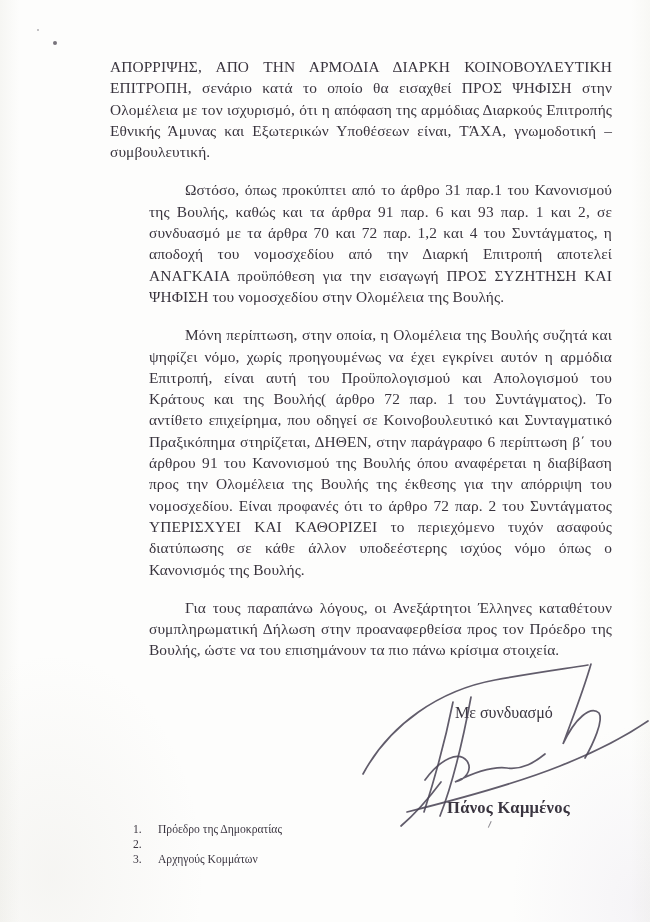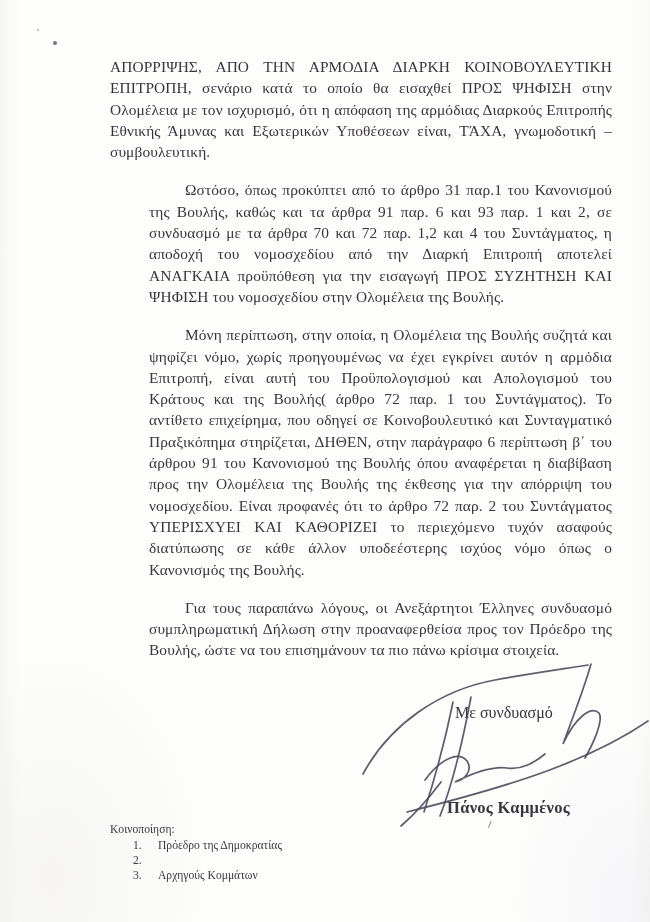--- a/index.html
+++ b/index.html
@@ -72,41 +72,40 @@
 
 <div class="page">
 
   <span class="speck speck-a"></span>
   <span class="speck speck-b"></span>
 
   <div class="text-block">
     <p>ΑΠΟΡΡΙΨΗΣ, ΑΠΟ ΤΗΝ ΑΡΜΟΔΙΑ ΔΙΑΡΚΗ ΚΟΙΝΟΒΟΥΛΕΥΤΙΚΗ ΕΠΙΤΡΟΠΗ, σενάριο κατά το οποίο θα εισαχθεί ΠΡΟΣ ΨΗΦΙΣΗ στην Ολομέλεια με τον ισχυρισμό, ότι η απόφαση της αρμόδιας Διαρκούς Επιτροπής Εθνικής Άμυνας και Εξωτερικών Υποθέσεων είναι, ΤΆΧΑ, γνωμοδοτική – συμβουλευτική.</p>
     <p class="indent">Ωστόσο, όπως προκύπτει από το άρθρο 31 παρ.1 του Κανονισμού της Βουλής, καθώς και τα άρθρα 91 παρ. 6 και  93 παρ. 1 και 2, σε συνδυασμό με τα άρθρα 70 και 72 παρ. 1,2 και 4 του Συντάγματος, η αποδοχή του νομοσχεδίου από την Διαρκή Επιτροπή αποτελεί ΑΝΑΓΚΑΙΑ προϋπόθεση για την εισαγωγή ΠΡΟΣ ΣΥΖΗΤΗΣΗ ΚΑΙ ΨΗΦΙΣΗ του νομοσχεδίου στην Ολομέλεια της Βουλής.</p>
     <p class="indent">Μόνη περίπτωση, στην οποία, η Ολομέλεια της Βουλής συζητά και ψηφίζει νόμο, χωρίς προηγουμένως να έχει εγκρίνει αυτόν η αρμόδια Επιτροπή, είναι αυτή του Προϋπολογισμού και Απολογισμού του Κράτους και της Βουλής( άρθρο 72 παρ. 1 του Συντάγματος). Το αντίθετο επιχείρημα, που οδηγεί σε Κοινοβουλευτικό και Συνταγματικό Πραξικόπημα στηρίζεται, ΔΗΘΕΝ, στην παράγραφο 6 περίπτωση β΄ του άρθρου 91 του Κανονισμού της Βουλής όπου αναφέρεται η διαβίβαση προς την Ολομέλεια της Βουλής της έκθεσης για την απόρριψη του νομοσχεδίου. Είναι προφανές ότι το άρθρο 72 παρ. 2 του Συντάγματος ΥΠΕΡΙΣΧΥΕΙ ΚΑΙ ΚΑΘΟΡΙΖΕΙ το περιεχόμενο τυχόν ασαφούς διατύπωσης σε κάθε άλλον υποδεέστερης ισχύος νόμο όπως ο Κανονισμός της Βουλής.</p>
-    <p class="indent">Για τους παραπάνω λόγους, οι Ανεξάρτητοι Έλληνες συνδυασμό συμπληρωματική Δήλωση στην προαναφερθείσα προς τον Πρόεδρο της Βουλής, ώστε να του επισημάνουν τα πιο πάνω κρίσιμα στοιχεία.</p>
+    <p class="indent">Για τους παραπάνω λόγους, οι Ανεξάρτητοι Έλληνες καταθέτουν συμπληρωματική Δήλωση στην προαναφερθείσα προς τον Πρόεδρο της Βουλής, ώστε να του επισημάνουν τα πιο πάνω κρίσιμα στοιχεία.</p>
   </div>
 
   <div class="salutation">Με συνδυασμό</div>
 
   <svg class="signature-svg" viewBox="0 0 310 170" xmlns="http://www.w3.org/2000/svg">
     <path d="M 18 112 C 45 62, 95 28, 150 18 C 188 11, 218 7, 243 3"></path>
     <path d="M 246 2 C 238 30, 226 60, 218 82 C 230 56, 246 43, 254 51 C 259 58, 248 82, 240 96"></path>
     <path d="M 108 40 C 100 80, 88 122, 79 150"></path>
     <path d="M 126 35 C 118 78, 106 126, 95 154"></path>
     <path d="M 80 118 C 96 96, 114 89, 122 99 C 128 108, 120 118, 110 120 C 126 112, 146 104, 162 106 C 178 108, 190 100, 200 92"></path>
     <path d="M 62 150 C 110 138, 170 122, 215 104 C 248 91, 278 76, 303 59"></path>
     <path d="M 96 120 C 84 136, 70 152, 56 164"></path>
   </svg>
 
   <div class="signatory">Πάνος Καμμένος</div>
 
   <span class="speck speck-c"></span>
 
   <div class="cc-block">
-    <p class="cc-label">Κοινοποίηση:</p>
     <div class="cc-item">
       <span class="cc-num">1.</span>
       <span class="cc-text">Πρόεδρο της Δημοκρατίας</span>
     </div>
     <div class="cc-item">
       <span class="cc-num">2.</span>
     </div>
     <div class="cc-item">
       <span class="cc-num">3.</span>
       <span class="cc-text">Αρχηγούς Κομμάτων</span>

